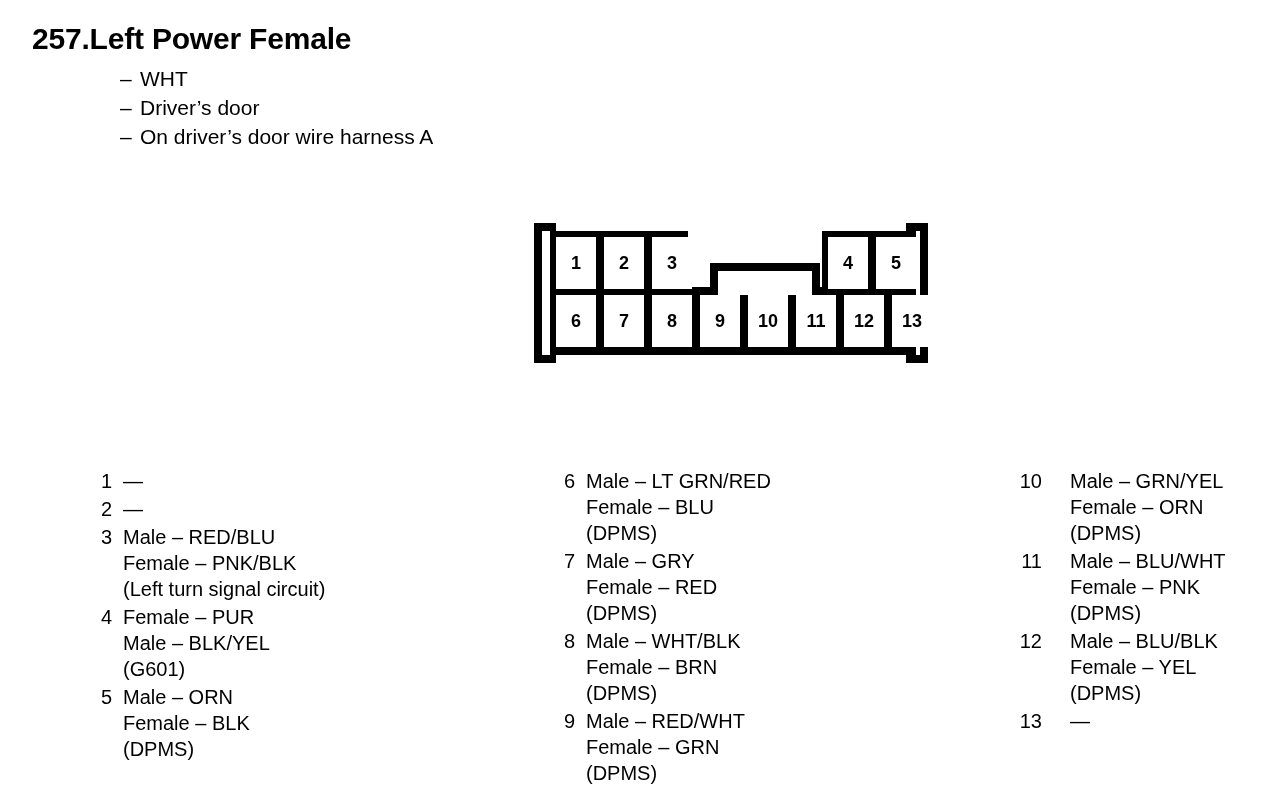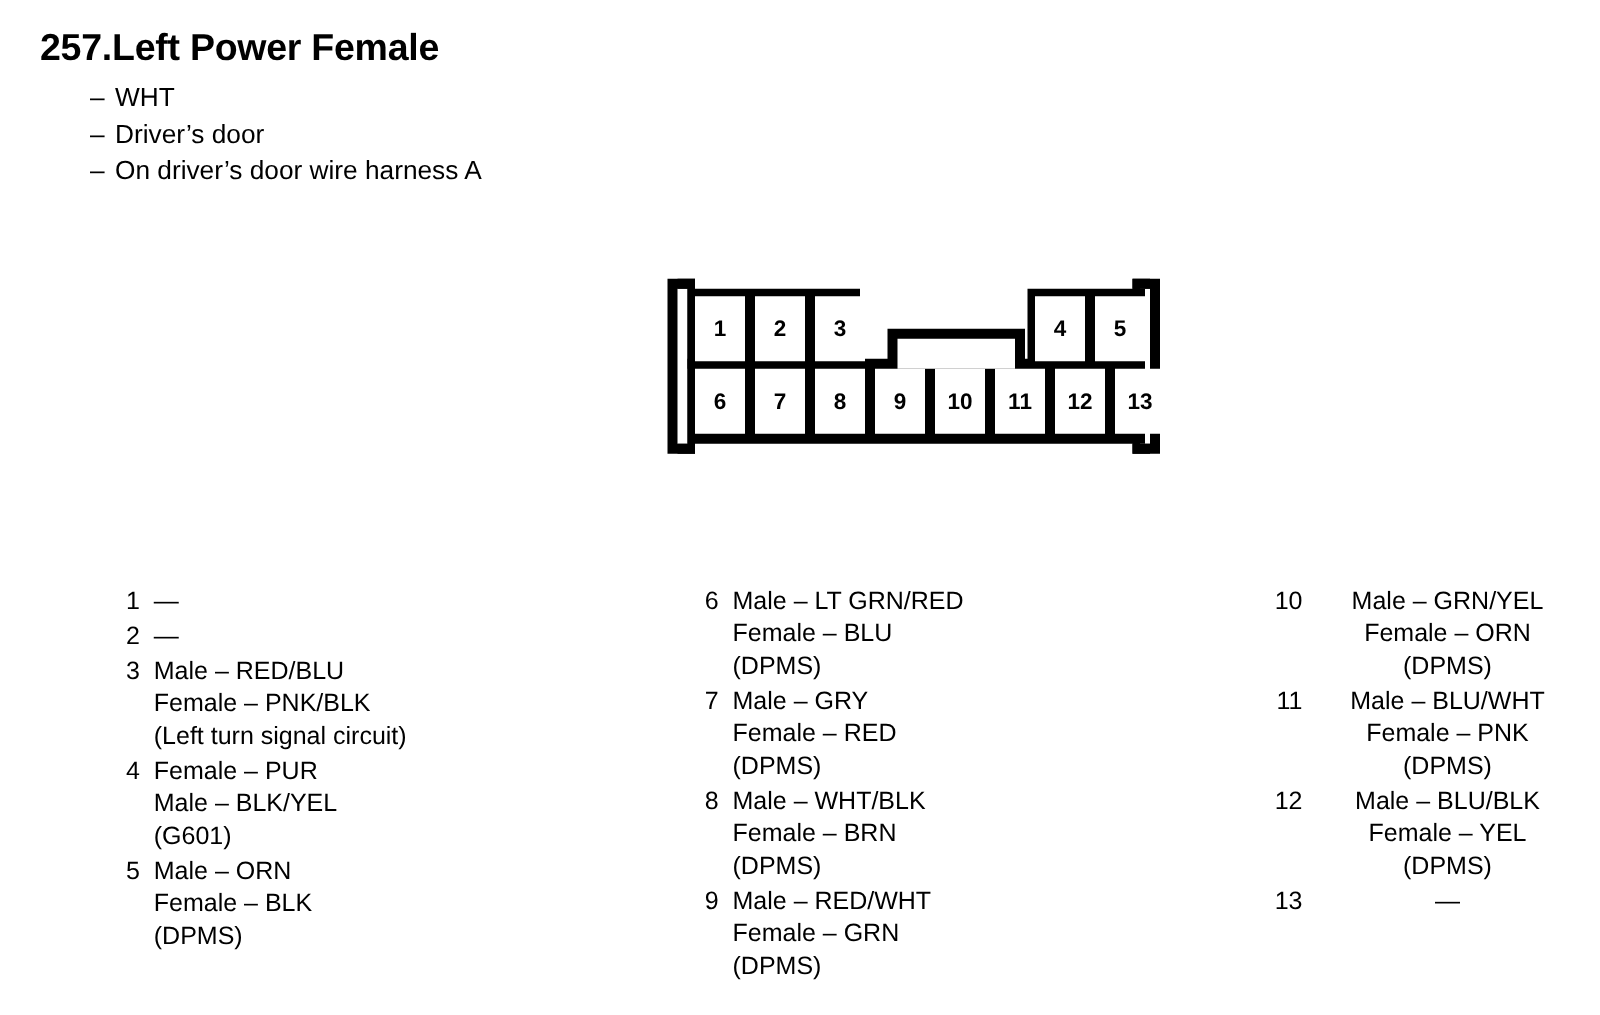--- a/index.html
+++ b/index.html
@@ -28,21 +28,21 @@
     font-weight: bold;
     line-height: 38px;
     letter-spacing: -0.2px;
     white-space: nowrap;
   }
   #title-number {
     margin-right: 0;
   }
   #subtitle-list {
     margin-top: 6px;
-    margin-left: 40px;
+    margin-left: 88px;
   }
   .subtitle-row {
     font-size: 21px;
     line-height: 29px;
     white-space: nowrap;
   }
   .subtitle-dash {
     display: inline-block;
     width: 20px;
   }
@@ -100,21 +100,21 @@
     font-size: 20px;
     line-height: 26px;
     text-align: right;
   }
   #legend-col-1 .pin-num,
   #legend-col-2 .pin-num { width: 14px; }
   #legend-col-3 .pin-num { width: 24px; }
 
   #legend-col-1 .pin-body,
   #legend-col-2 .pin-body { margin-left: 25px; }
-  #legend-col-3 .pin-body { margin-left: 30px; text-align: center; }
+  #legend-col-3 .pin-body { margin-left: 52px; }
 
   .pin-empty .pin-body {
     font-size: 20px;
     line-height: 26px;
   }
 </style>
 </head>
 <body>
 
 <div id="header-block">

